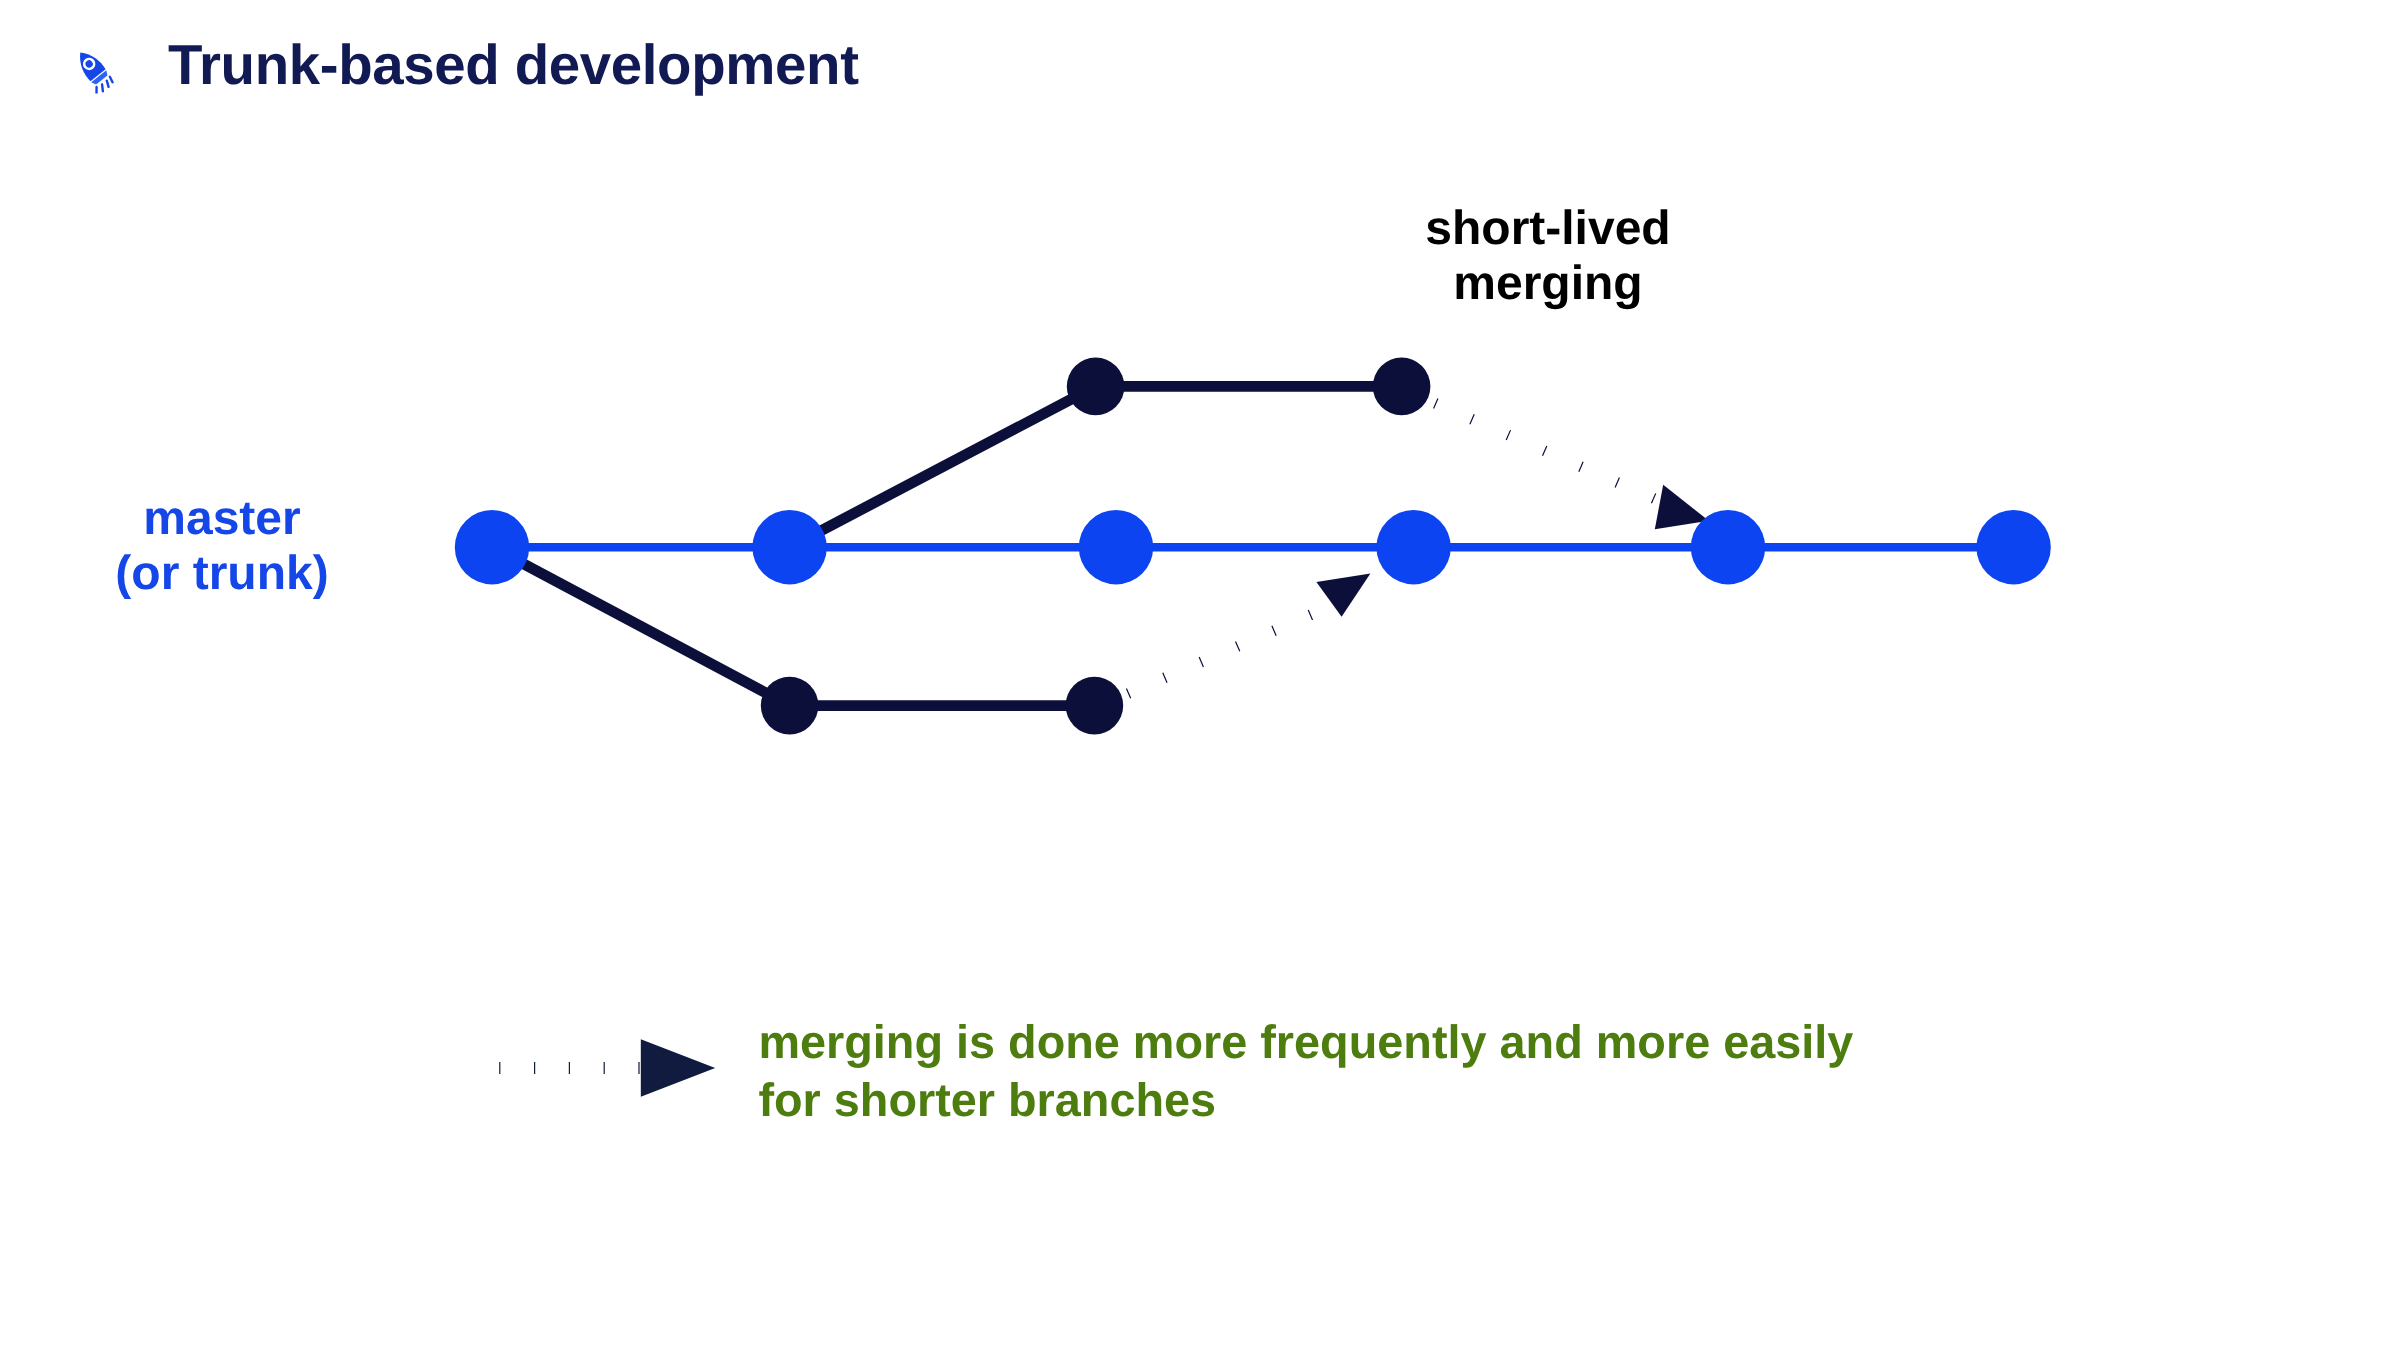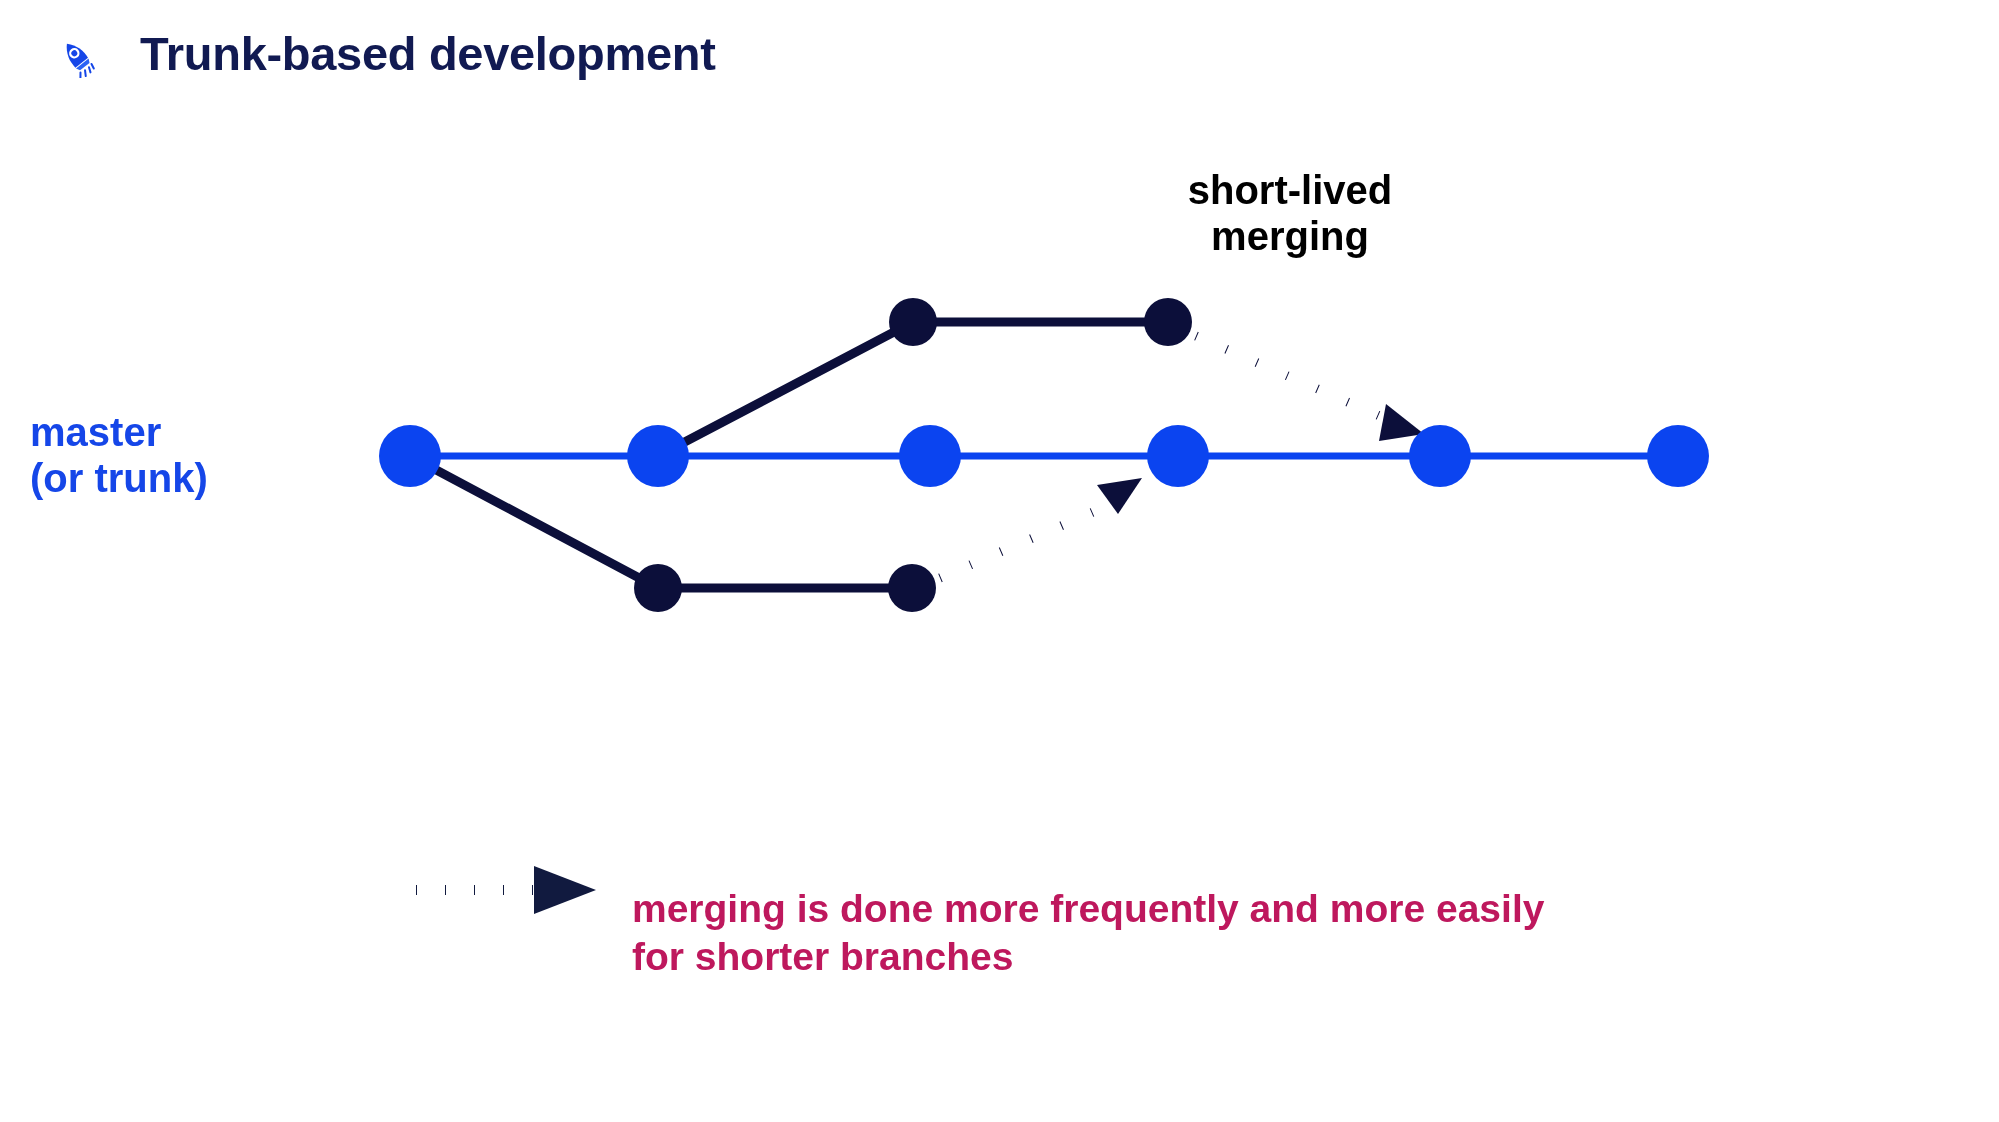--- a/index.html
+++ b/index.html
@@ -72,21 +72,21 @@
     top: 168px;
     width: 320px;
     text-align: center;
     font-size: 40px;
     color: #000000;
   }
   #label-master {
     left: 30px;
     top: 410px;
     width: 310px;
-    text-align: left;
+    text-align: center;
     font-size: 40px;
     color: #1546e8;
   }
   #legend {
     position: absolute;
     left: 410px;
     top: 846px;
     width: 1300px;
     height: 110px;
   }
@@ -98,24 +98,23 @@
     height: 60px;
   }
   #legend-text {
     position: absolute;
     left: 222px;
     top: 0px;
     width: 1100px;
     text-align: left;
     font-size: 39px;
     font-weight: bold;
-    color: #be185d;
+    color: #4d7c0f;
     line-height: 1.22;
     white-space: pre-line;
-    margin-top: 39px;
   }
 </style>
 </head>
 <body>
 
 <div id="header">
 
   <span id="logo-icon">
     <svg viewBox="0 0 40 40" width="40" height="40" aria-hidden="true">
       <g transform="rotate(-38 20 20)">

